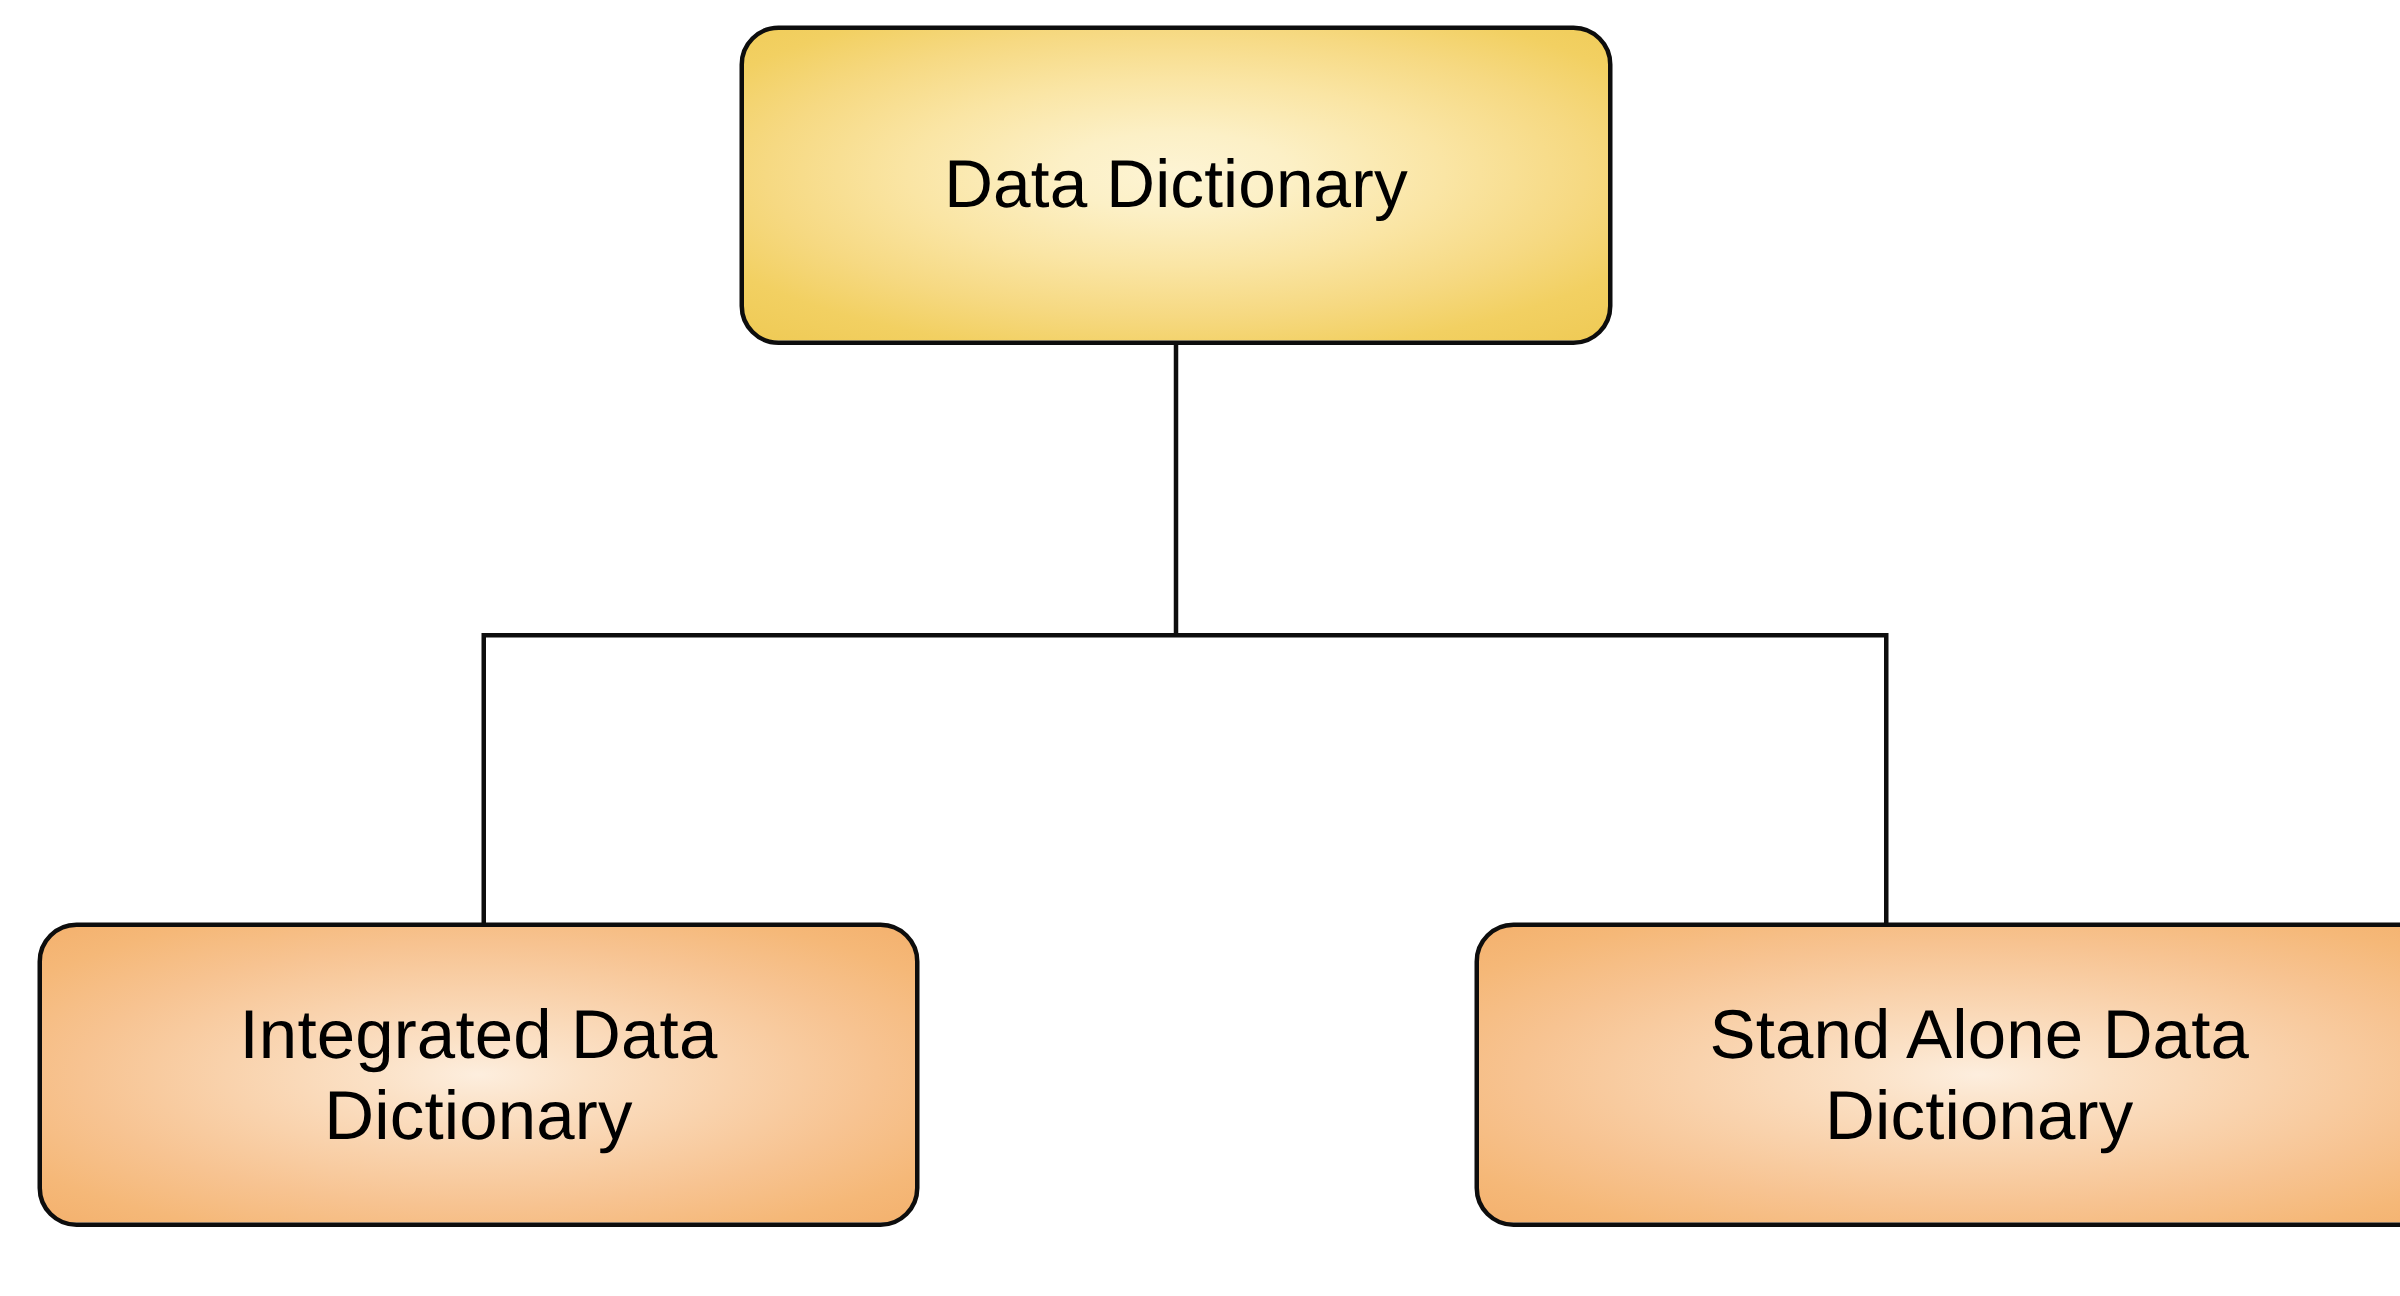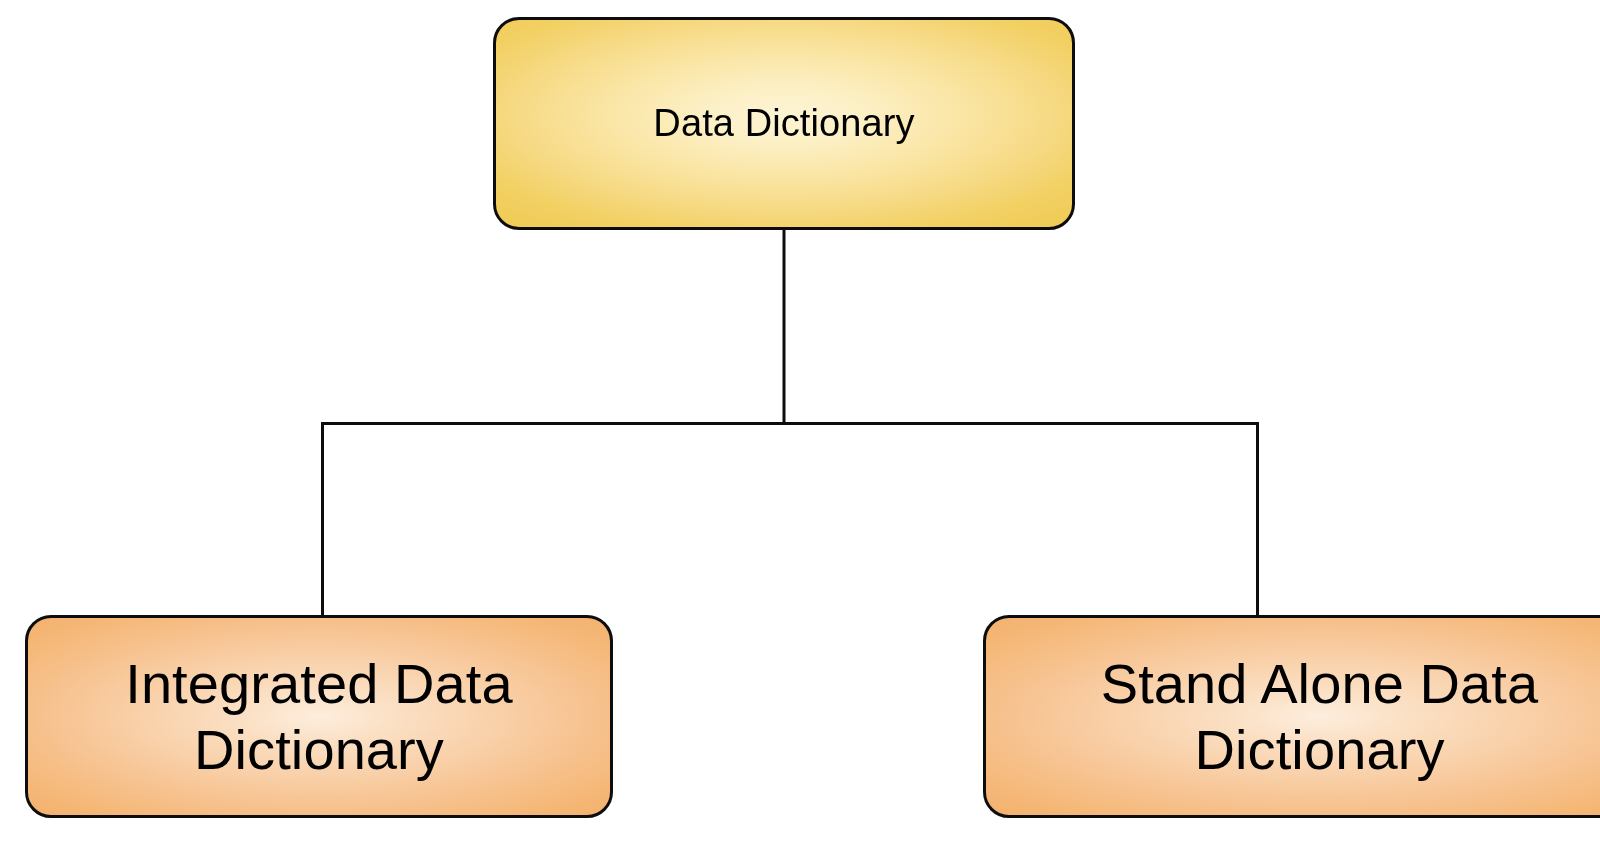--- a/index.html
+++ b/index.html
@@ -52,21 +52,21 @@
     height: 213px;
     background: radial-gradient(ellipse 74% 72% at 50% 46%,
         #fdf4d4 0%,
         #fcf0c6 18%,
         #fae5a4 42%,
         #f6d982 64%,
         #f2d062 82%,
         #efca55 100%);
   }
   #node-root .node-label {
-    font-size: 38px;
+    font-size: 45px;
   }
   
   .node-child {
     top: 615px;
     height: 203px;
     background: radial-gradient(ellipse 76% 74% at 50% 50%,
         #fdeede 0%,
         #fbe1c6 16%,
         #f9d2ac 38%,
         #f7c391 60%,
@@ -75,21 +75,21 @@
   }
   #node-child-0 {
     left: 25px;
     width: 588px;
   }
   #node-child-1 {
     left: 983px;
     width: 673px;
   }
   .node-child .node-label {
-    font-size: 56px;
+    font-size: 46px;
   }
 </style>
 </head>
 <body>
 
 <div id="diagram-canvas">
 
   <svg id="connector-layer" viewBox="0 0 1600 864" width="1600" height="864" xmlns="http://www.w3.org/2000/svg">
     <g fill="none" stroke="#0d0d0d" stroke-width="3" stroke-linecap="butt">
       <line x1="784" y1="230" x2="784" y2="423.5"></line>

